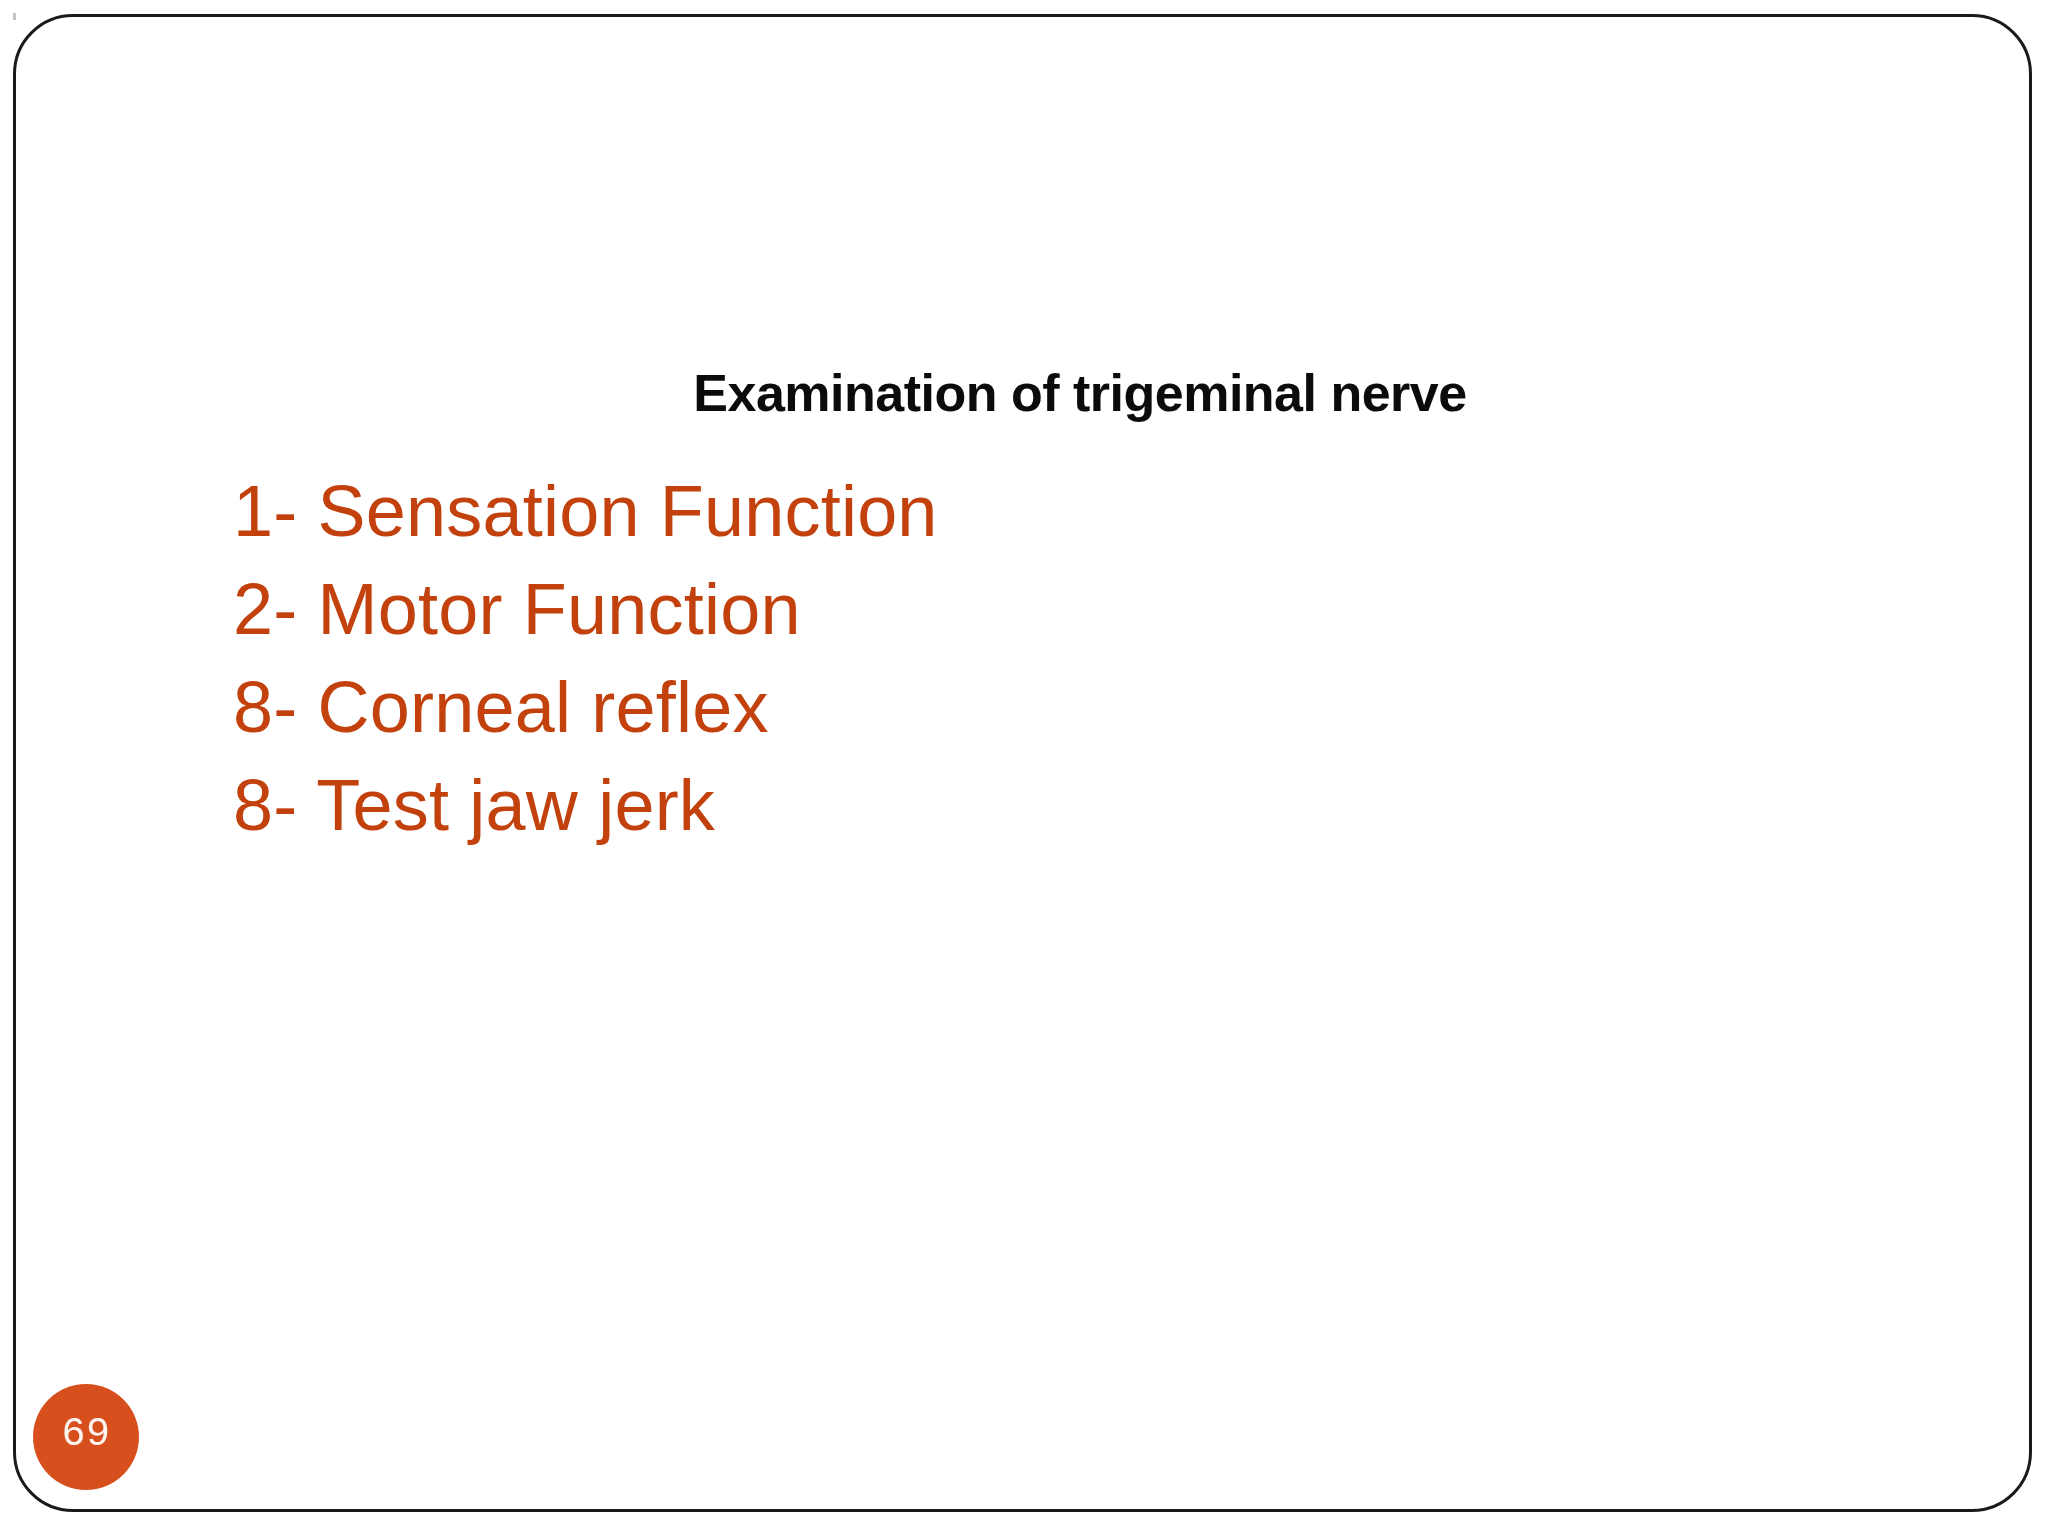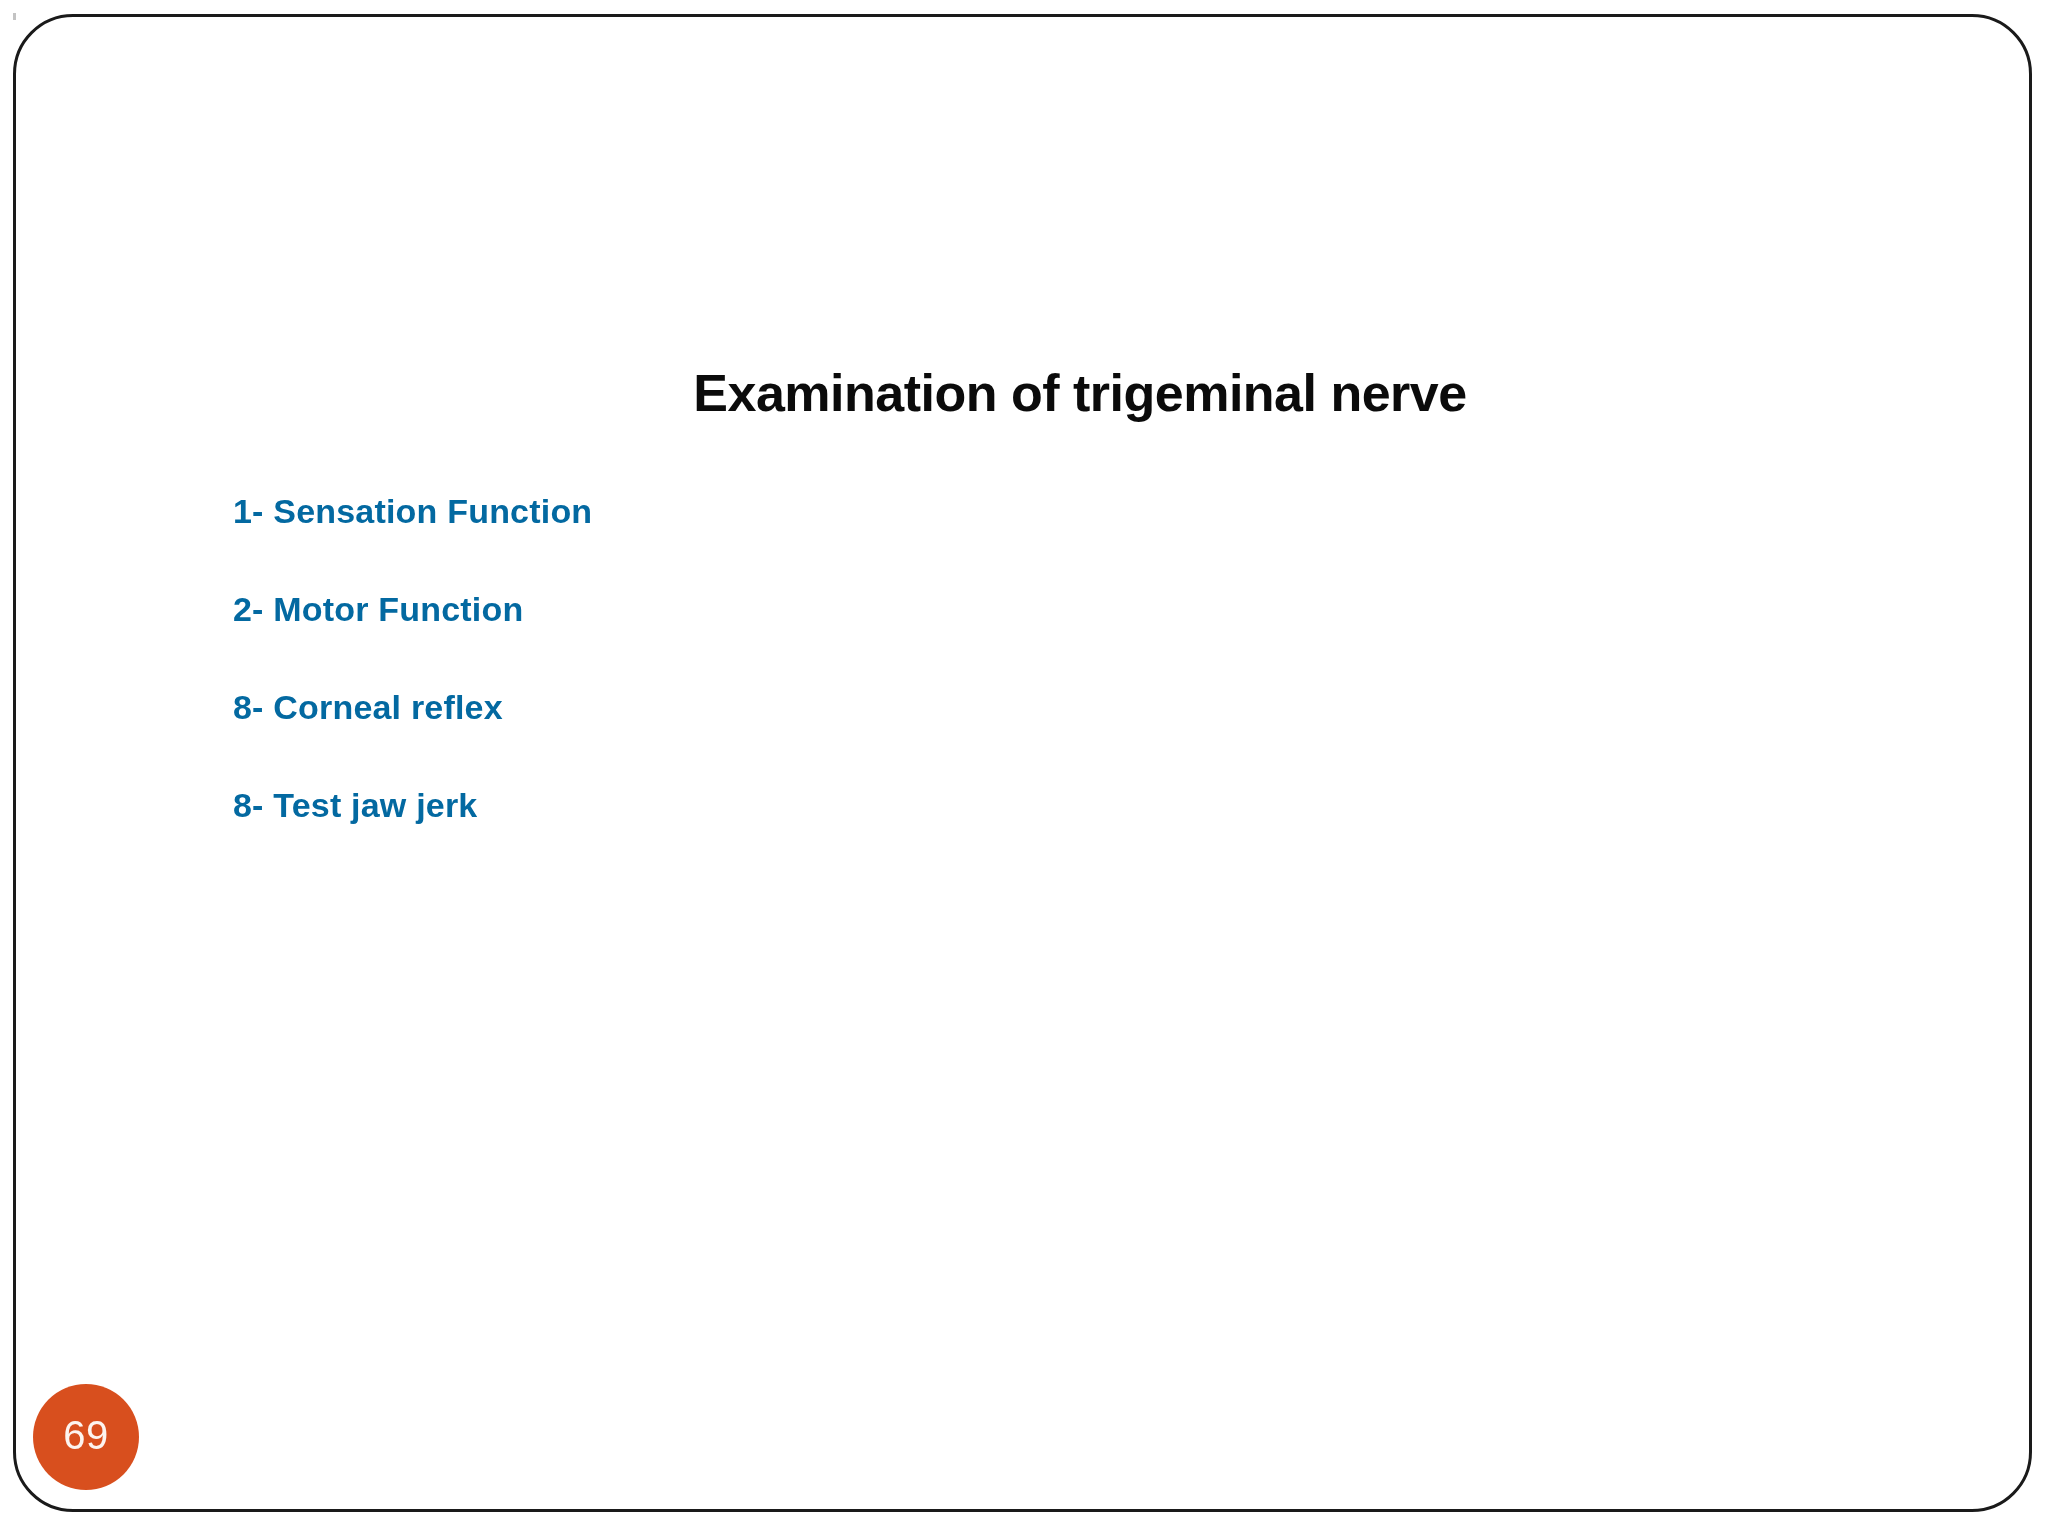--- a/index.html
+++ b/index.html
@@ -77,43 +77,43 @@
     left: 233px;
     top: 462px;
     width: 1600px;
     margin: 0;
     padding: 0;
     list-style: none;
   }
 
   #bullet-list .bullet-line {
     font-family: "Liberation Sans", sans-serif;
-    font-weight: bold;
-    font-size: 34px;
+    font-weight: normal;
+    font-size: 72px;
     line-height: 98px;
-    color: #0369a1;
+    color: #c2410c;
     white-space: nowrap;
     letter-spacing: 0.2px;
   }
 
   
   #page-number-badge {
     position: absolute;
     left: 33px;
     top: 1384px;
     width: 106px;
     height: 106px;
     border-radius: 50%;
     background: #d84f1e;
     display: flex;
     align-items: center;
     justify-content: center;
   }
   #page-number-badge .badge-text {
-    font-family: Liberation Sans, sans-serif;
+    font-family: Liberation Mono, monospace;
     font-weight: normal;
     font-size: 40px;
     line-height: 40px;
     color: #fdf4ef;
     transform: translateY(-2px);
     letter-spacing: 0.5px;
   }
 </style>
 </head>
 <body>

